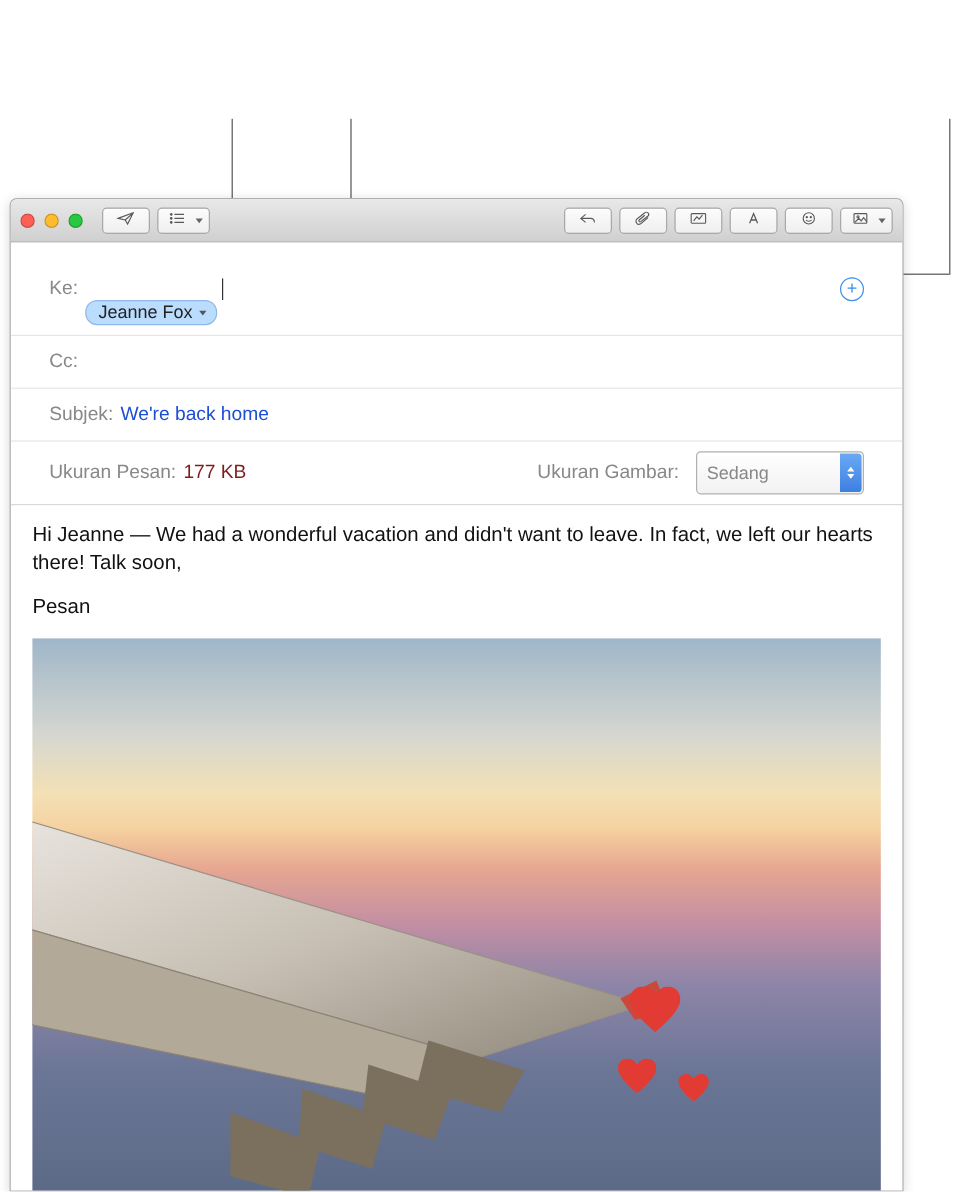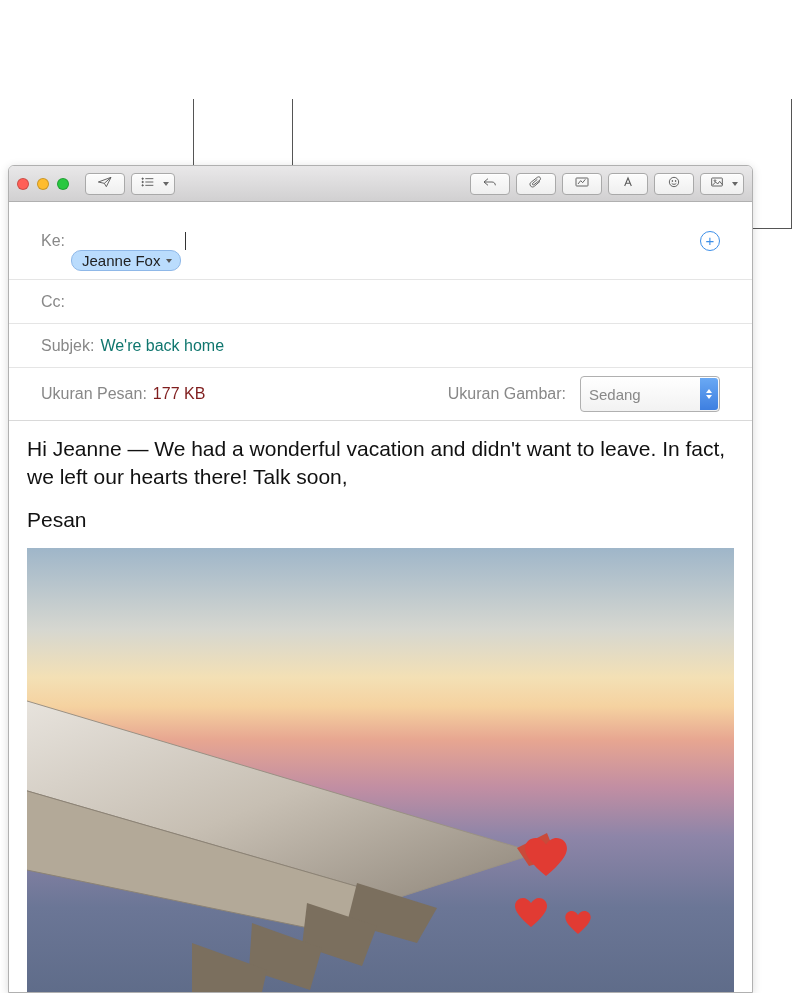--- a/index.html
+++ b/index.html
@@ -74,21 +74,21 @@
     .field-row {
       display: flex;
       align-items: center;
       padding: 8px 32px;
       border-bottom: 1px solid #e5e5e5;
       font-size: 16px;
       min-height: 44px;
     }
     .field-row.last { border-bottom: none; }
     .field-label { color: #888; margin-right: 6px; }
-    .field-value { color: #0f766e; }
+    .field-value { color: #1d4ed8; }
     .token {
       background: #badcfd;
       border: 1px solid #8fb8e8;
       border-radius: 10px;
       padding: 1px 8px 1px 10px;
       color: #222;
       display: inline-flex;
       align-items: center;
       gap: 4px;
       font-size: 15px;
@@ -138,21 +138,21 @@
       align-items: center; justify-content: center;
     }
     .select .stepper::before, .select .stepper::after {
       content: "";
       border-left: 3px solid transparent;
       border-right: 3px solid transparent;
     }
     .select .stepper::before { border-bottom: 4px solid #fff; margin-bottom: 2px; }
     .select .stepper::after { border-top: 4px solid #fff; }
     
-    .body-area { padding: 14px 18px 0 18px; font-size: 21px; color: #111; line-height: 1.35; }
+    .body-area { padding: 14px 18px 0 18px; font-size: 17px; color: #111; line-height: 1.35; }
     .body-area p { margin-bottom: 14px; }
     .image-attach {
       margin: 8px 18px 0 18px;
       height: 480px;
       position: relative;
       overflow: hidden;
       background: linear-gradient(to bottom,
         #9fb6c9 0%, #d6d7d0 17%, #f3e0b5 27%, #f5d2a0 33%,
         #e7a691 40%, #c18ea3 50%, #8e85a8 60%, #6b7696 75%, #5a6884 100%);
     }

